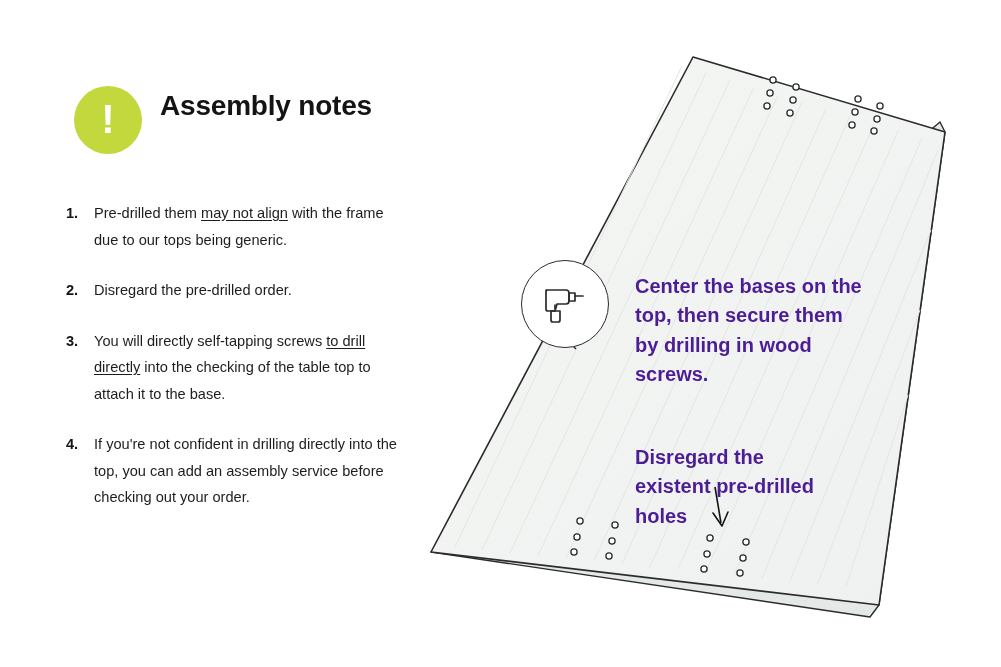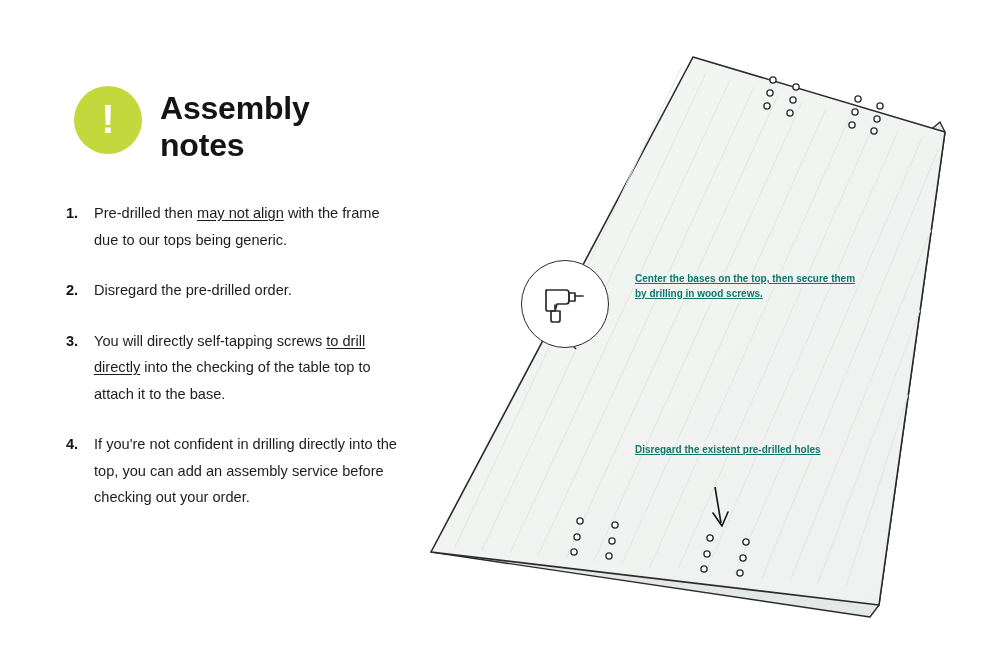--- a/index.html
+++ b/index.html
@@ -48,21 +48,21 @@
   #badge .bang {
     color: #ffffff;
     font-size: 40px;
     font-weight: bold;
     line-height: 1;
     font-family: "Liberation Sans", sans-serif;
     transform: translateY(-1px);
   }
   #title {
     margin-left: 18px;
-    font-size: 32px;
+    font-size: 28px;
     font-weight: bold;
     line-height: 1.17;
     letter-spacing: -0.2px;
     color: #141414;
     max-width: 230px;
     padding-top: 4px;
   }
 
   
   ol#notes-list {
@@ -105,24 +105,23 @@
     height: 667px;
   }
   #illustration svg {
     display: block;
   }
 
   
   .callout {
     position: absolute;
     font-weight: bold;
-    font-size: 10px;
+    font-size: 20px;
     line-height: 1.47;
-    color: #0f766e;
-    text-decoration: underline;
+    color: #4c1d95;
   }
   #callout-center {
     left: 635px;
     top: 272px;
     width: 230px;
   }
   #callout-disregard {
     left: 635px;
     top: 443px;
     width: 200px;
@@ -153,21 +152,21 @@
     <div id="header-block">
       <div id="badge">
         <span class="bang">!</span>
       </div>
       <div id="title">Assembly notes</div>
     </div>
 
     <ol id="notes-list">
       <li>
         <span class="num">1.</span>
-        <span><span>Pre-drilled then </span><span class="u">may not align</span><span> with the frame due to our tops being generic.</span></span>
+        <span><span>Pre-drilled them </span><span class="u">may not align</span><span> with the frame due to our tops being generic.</span></span>
       </li>
       <li>
         <span class="num">2.</span>
         <span><span>Disregard the pre-drilled order.</span></span>
       </li>
       <li>
         <span class="num">3.</span>
         <span><span>You will directly self-tapping screws </span><span class="u">to drill directly</span><span> into the checking of the table top to attach it to the base.</span></span>
       </li>
       <li>

